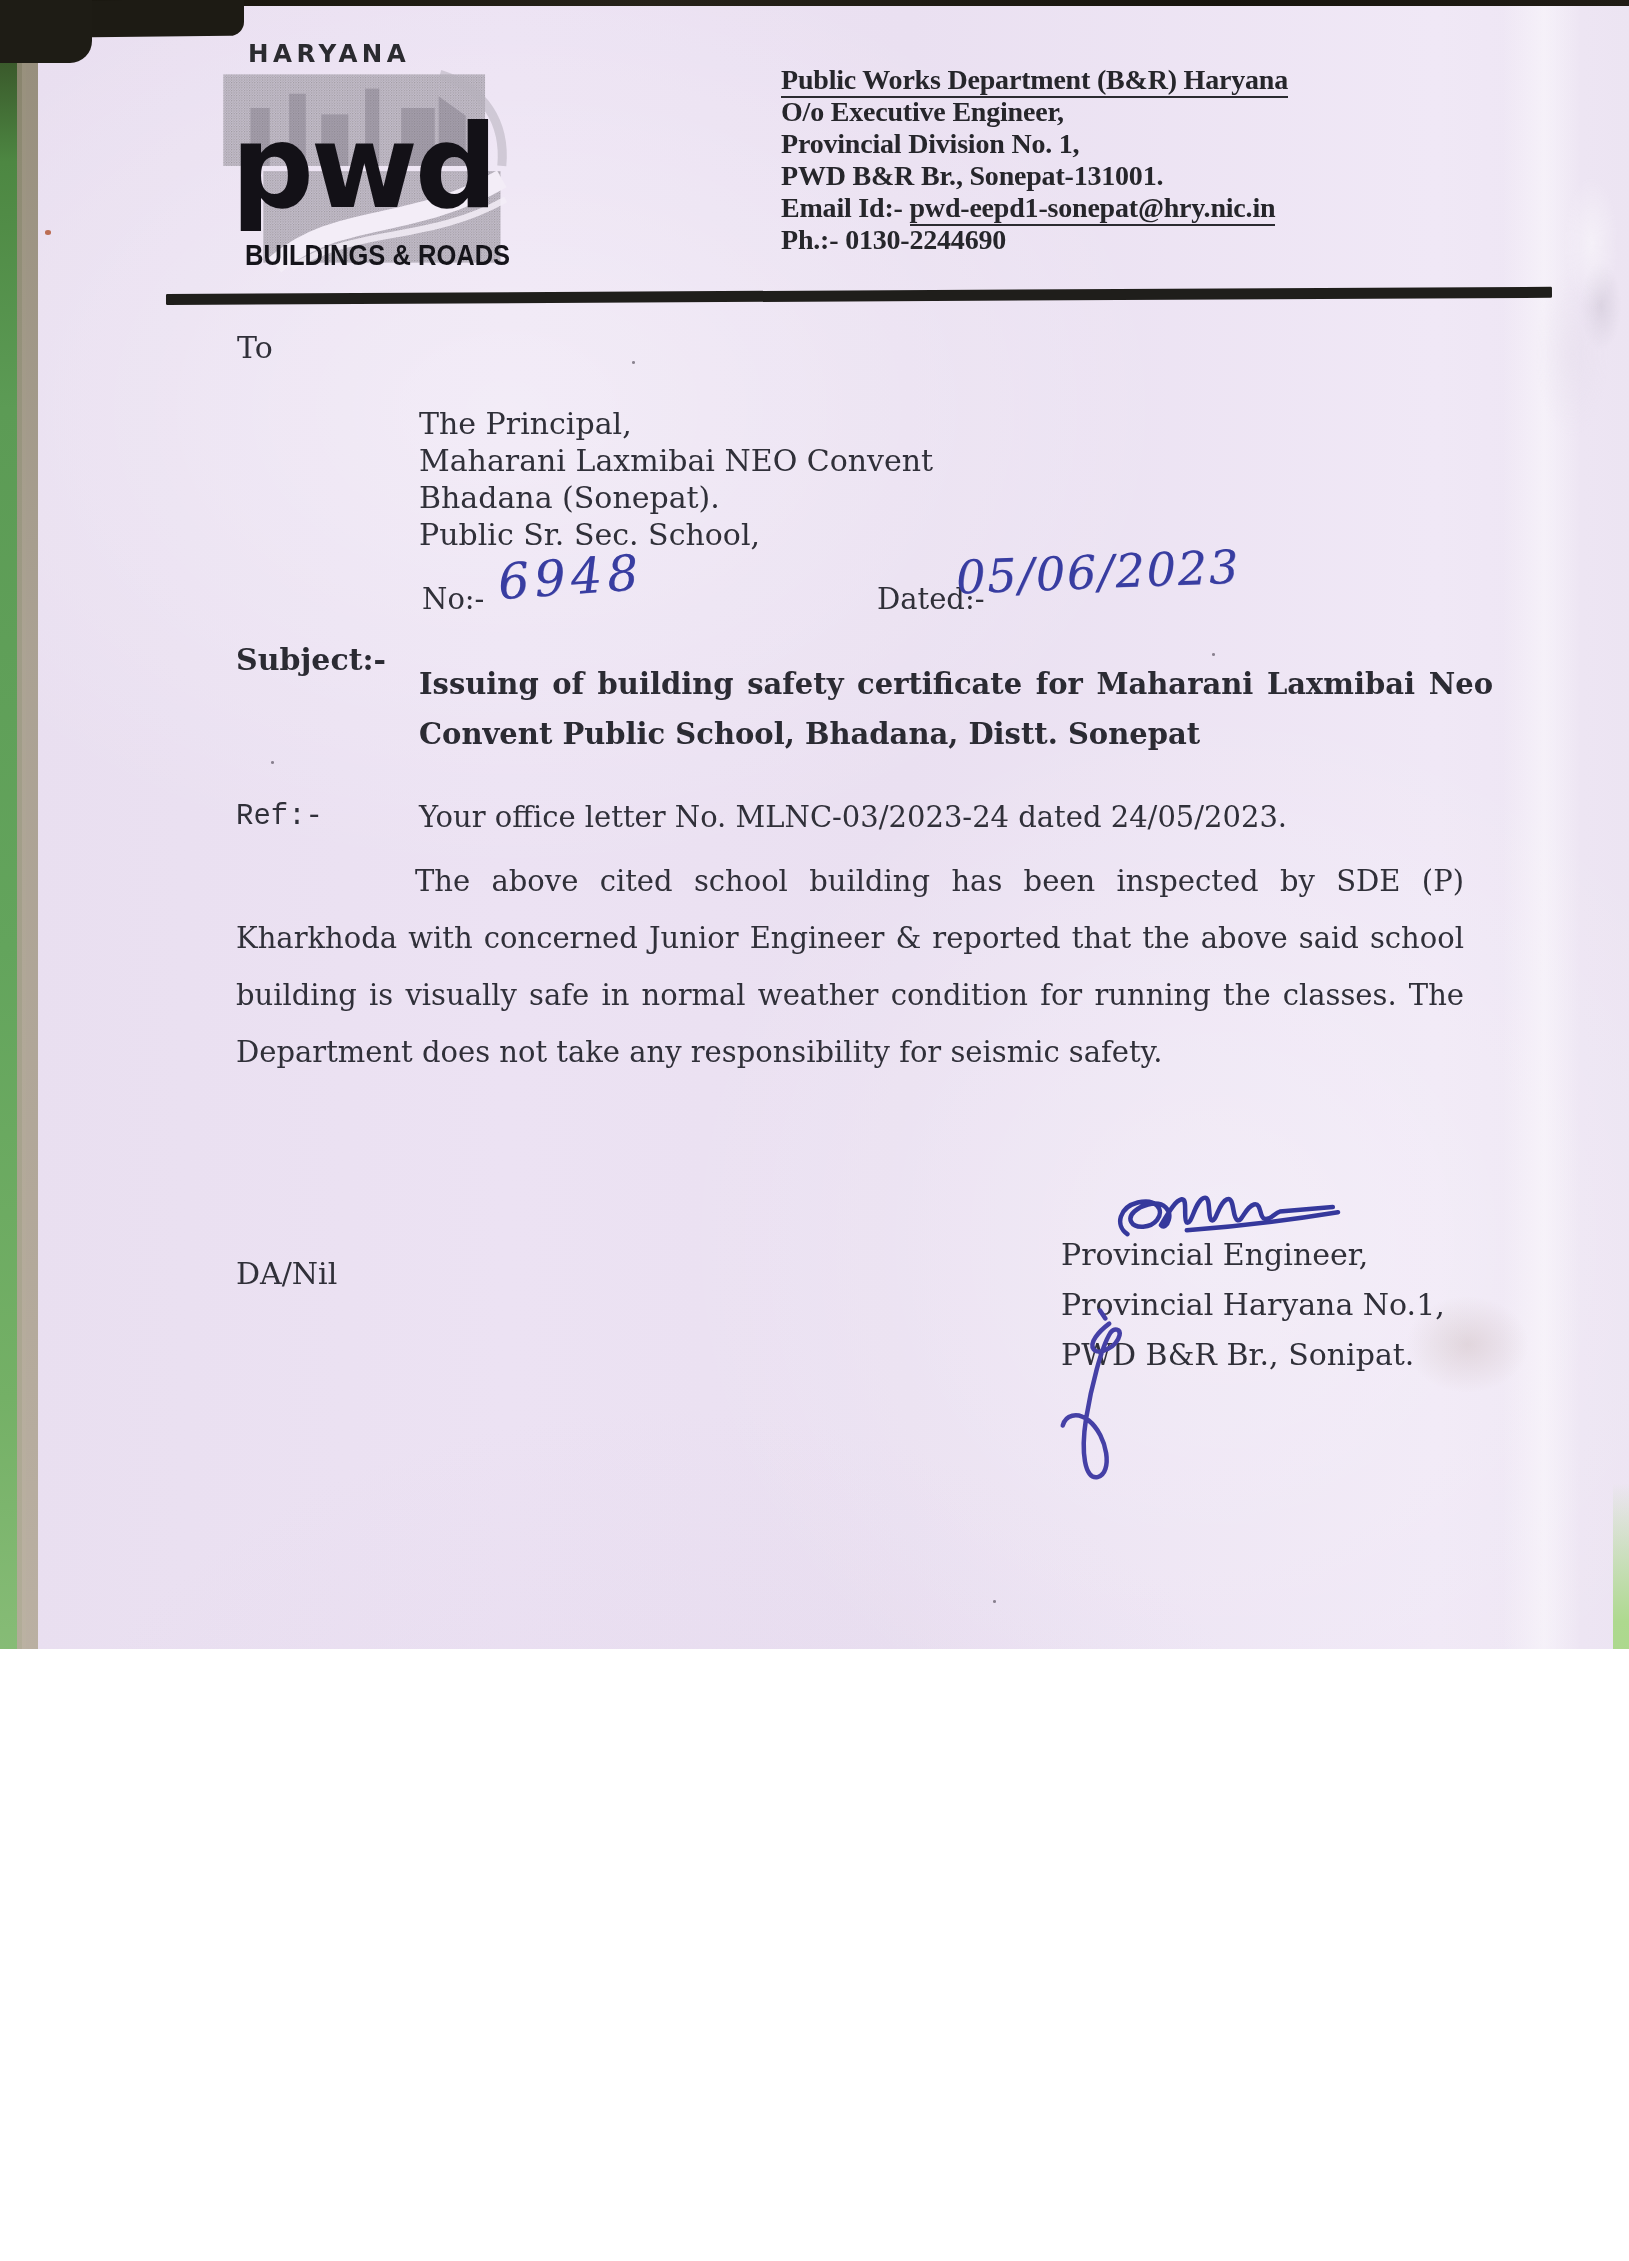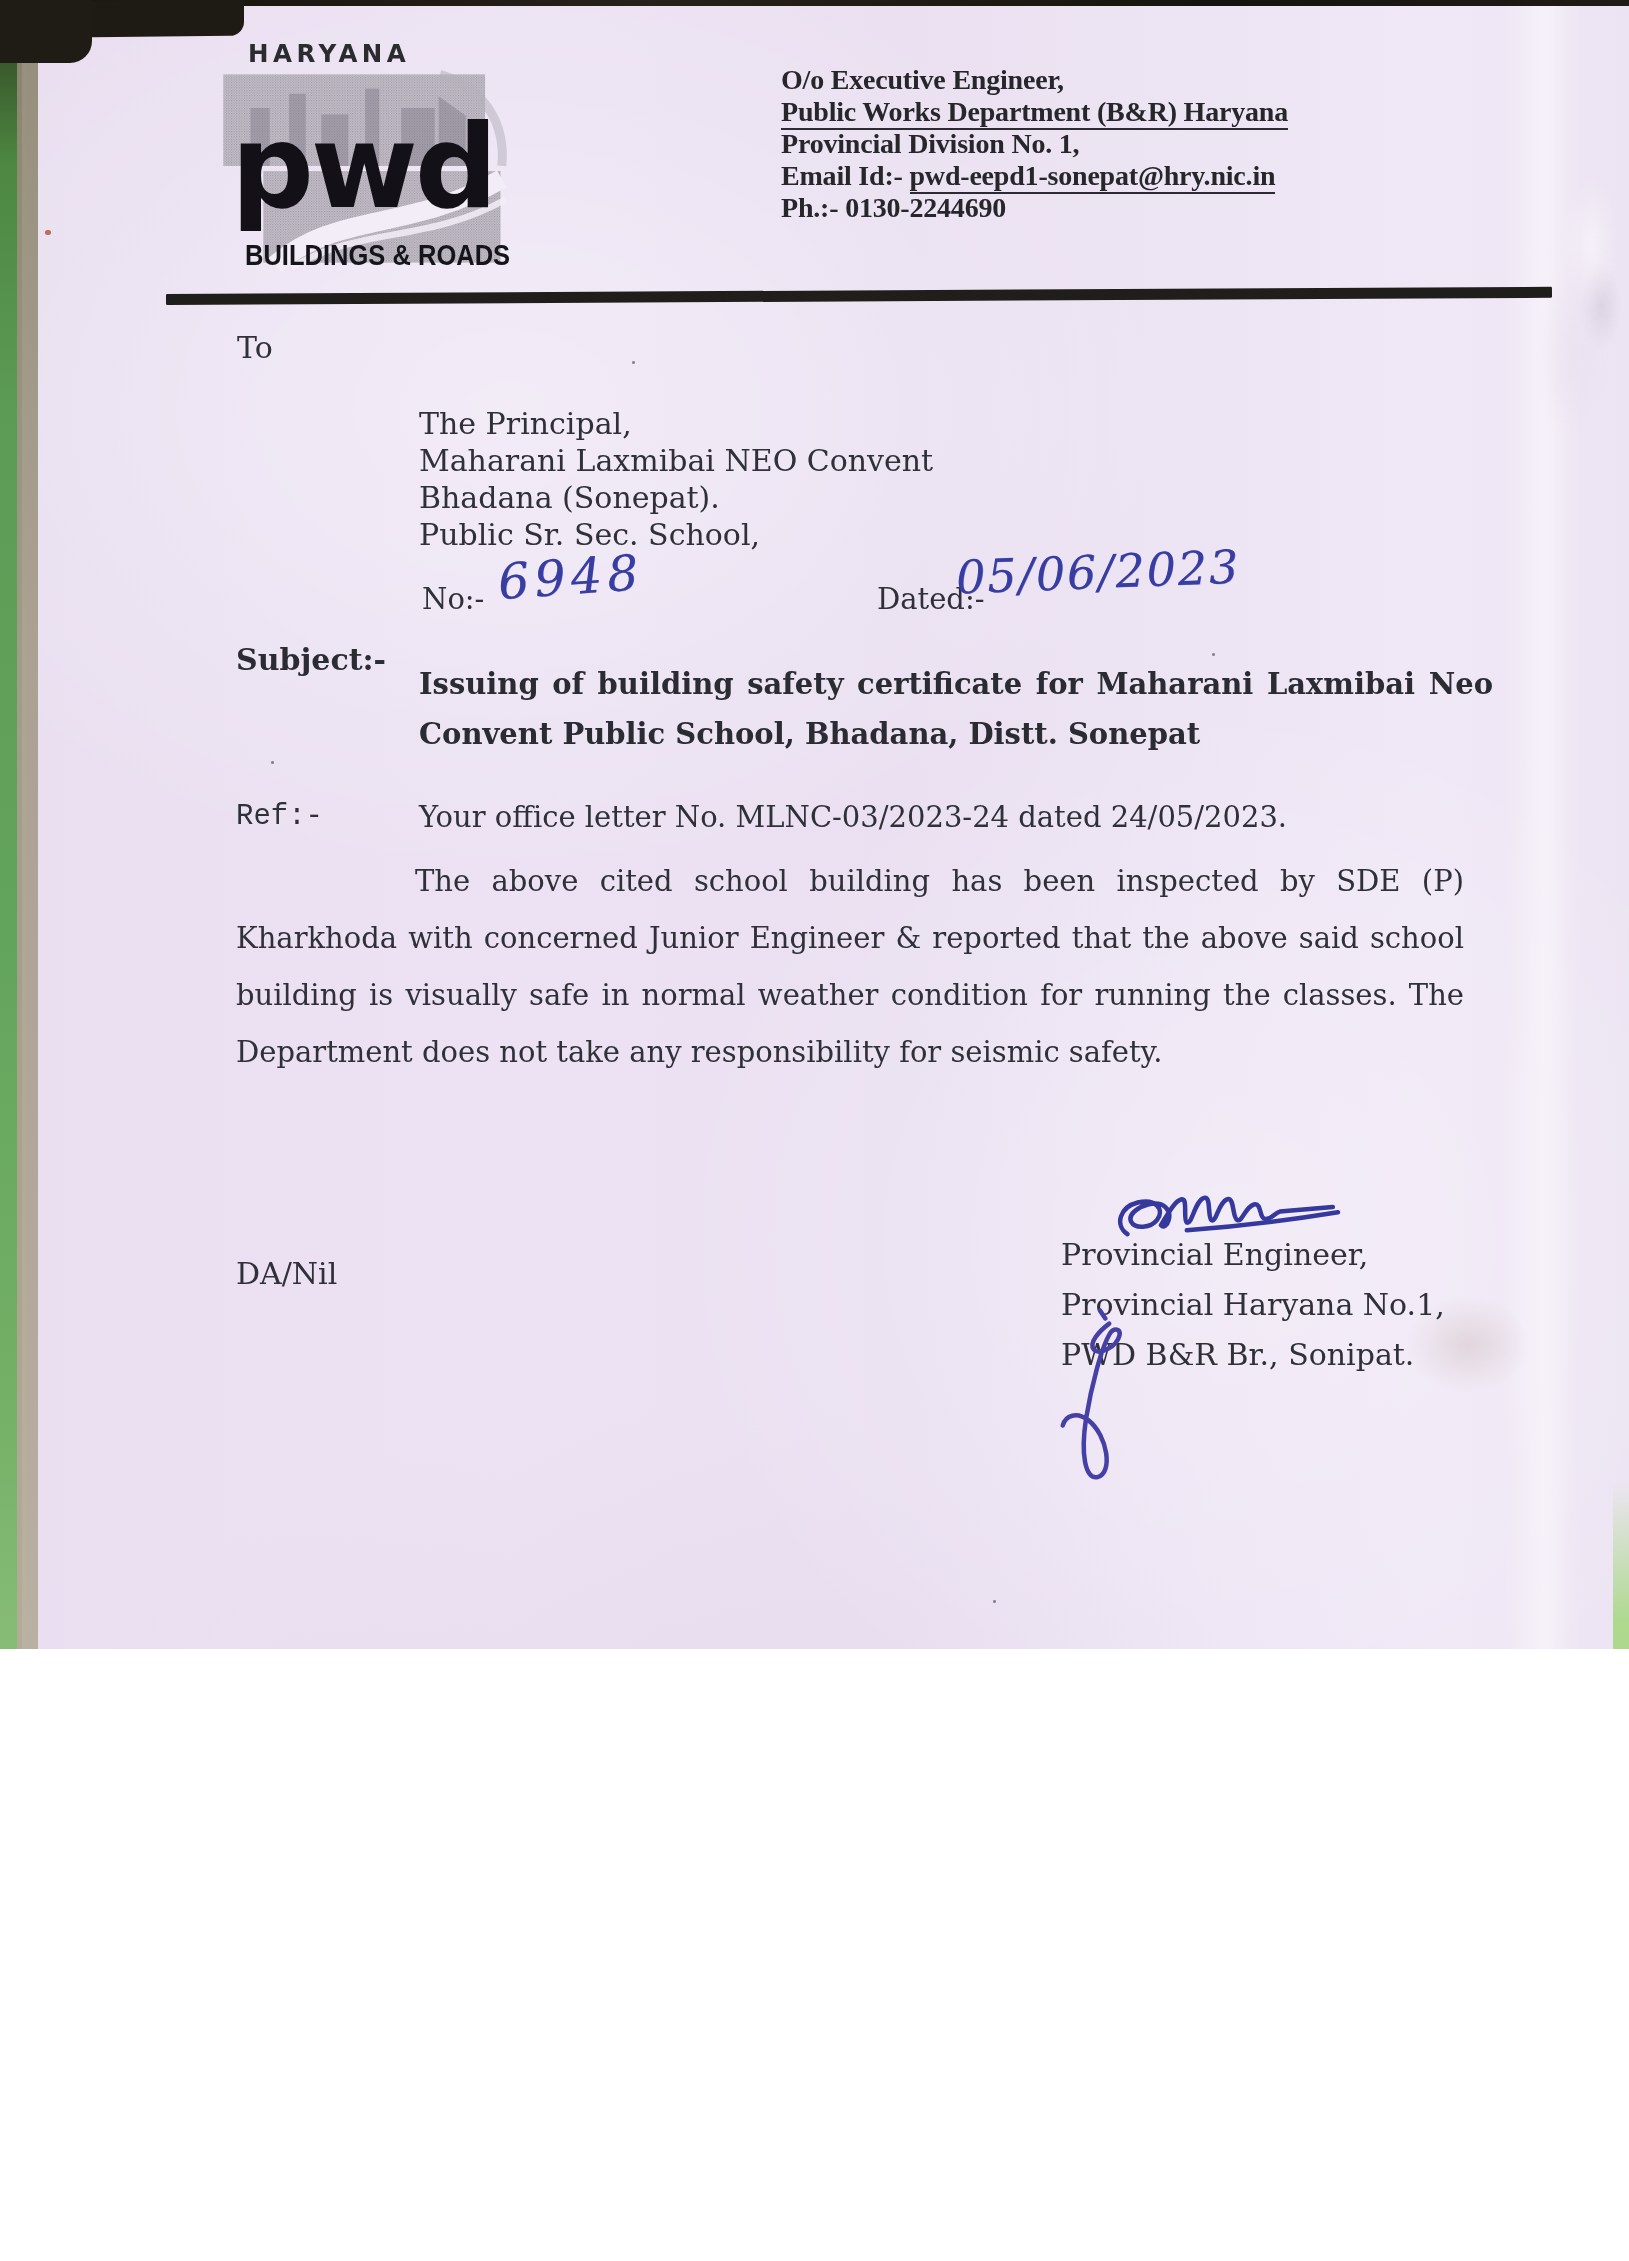--- a/index.html
+++ b/index.html
@@ -136,23 +136,24 @@
       <path d="M352,36 C422,58 454,112 448,178" stroke="#b6b0bc" stroke-width="14" fill="none" opacity="0.55"></path>
       <rect x="78" y="186" width="368" height="142" fill="url(#ht)"></rect>
       <path d="M96,332 C192,248 302,282 448,198" stroke="#f3edf7" stroke-width="30" fill="none"></path>
       <path d="M122,336 C224,272 332,298 454,230" stroke="#f3edf7" stroke-width="10" fill="none" opacity="0.85"></path>
     </svg>
     <div class="logo-pwd">pwd</div>
     <div class="logo-caption">BUILDINGS &amp; ROADS</div>
   </div>
 
   <div class="header-block">
+    <div><span class="u">Public Works Department (B&amp;R) Haryana</span></div>
     <div>O/o Executive Engineer,</div>
-    <div><span class="u">Public Works Department (B&amp;R) Haryana</span></div>
     <div>Provincial Division No. 1,</div>
+    <div>PWD B&amp;R Br., Sonepat-131001.</div>
     <div>
       <span>Email Id:-</span>
       <span class="u">pwd-eepd1-sonepat@hry.nic.in</span>
     </div>
     <div>
       <span>Ph.:-</span>
       <span>0130-2244690</span>
     </div>
   </div>
 

